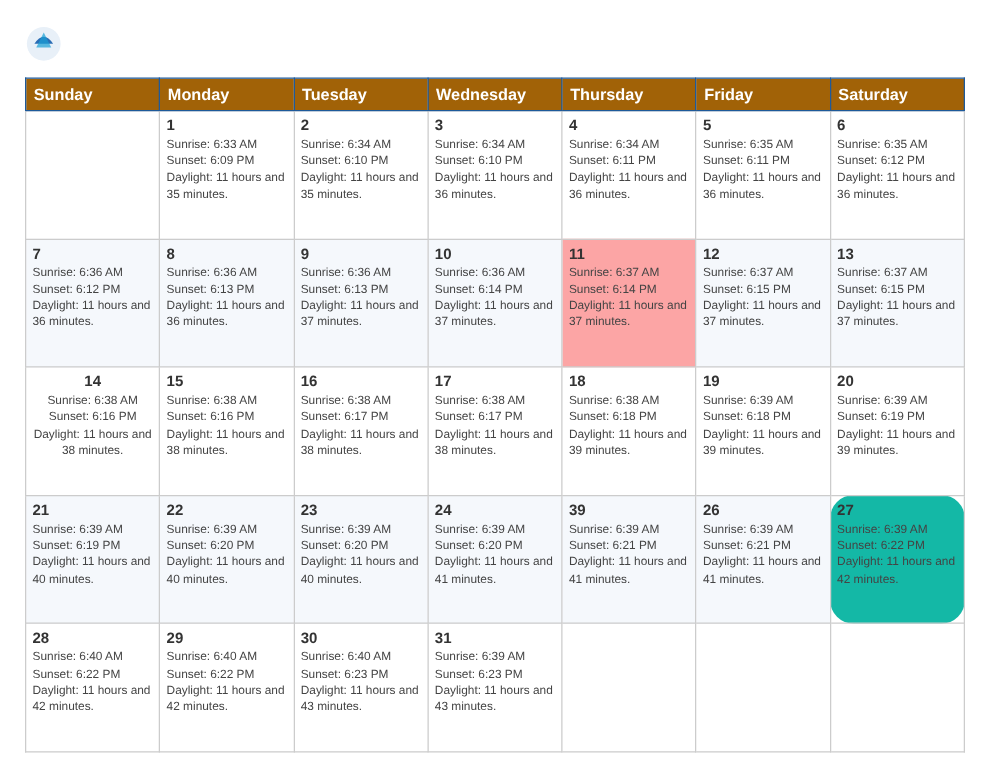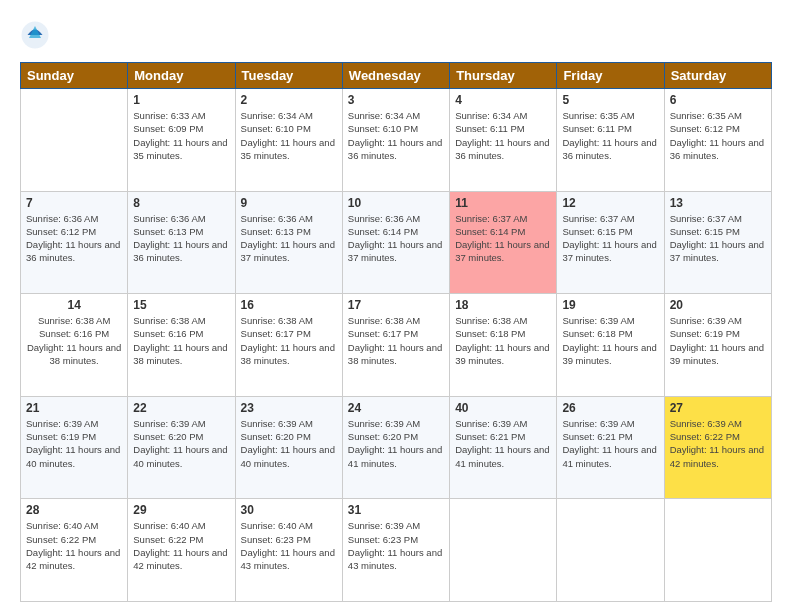--- a/index.html
+++ b/index.html
@@ -277,32 +277,32 @@
 Sunset: 6:20 PM
 Daylight: 11 hours and 40 minutes.</div>
           </td>
           <td style="background: rgb(245, 248, 252);">
             <span class="day-number">24</span>
             <div class="day-info" style="white-space: pre-line;">Sunrise: 6:39 AM
 Sunset: 6:20 PM
 Daylight: 11 hours and 41 minutes.</div>
           </td>
           <td style="background: rgb(245, 248, 252);">
-            <span class="day-number">40</span>
+            <span class="day-number">39</span>
             <div class="day-info" style="white-space: pre-line;">Sunrise: 6:39 AM
 Sunset: 6:21 PM
 Daylight: 11 hours and 41 minutes.</div>
           </td>
           <td style="background: rgb(245, 248, 252);">
             <span class="day-number">26</span>
             <div class="day-info" style="white-space: pre-line;">Sunrise: 6:39 AM
 Sunset: 6:21 PM
 Daylight: 11 hours and 41 minutes.</div>
           </td>
-          <td style="background: #fde047;">
+          <td style="background: #14b8a6; border-radius: 19px;">
             <span class="day-number">27</span>
             <div class="day-info" style="white-space: pre-line;">Sunrise: 6:39 AM
 Sunset: 6:22 PM
 Daylight: 11 hours and 42 minutes.</div>
           </td>
         </tr>
         <tr>
           <td style="background: rgb(255, 255, 255);">
             <span class="day-number">28</span>
             <div class="day-info" style="white-space: pre-line;">Sunrise: 6:40 AM

